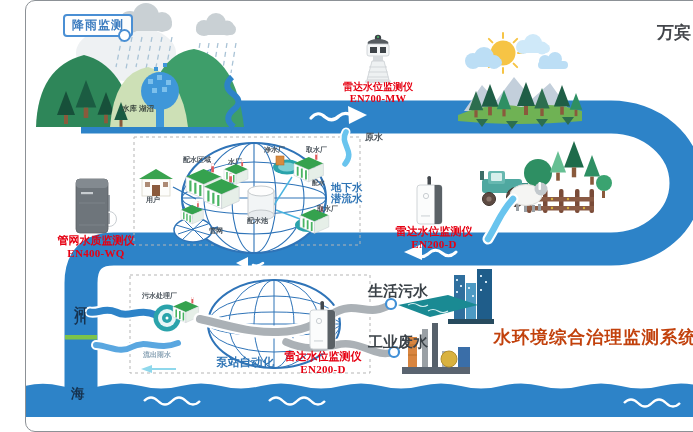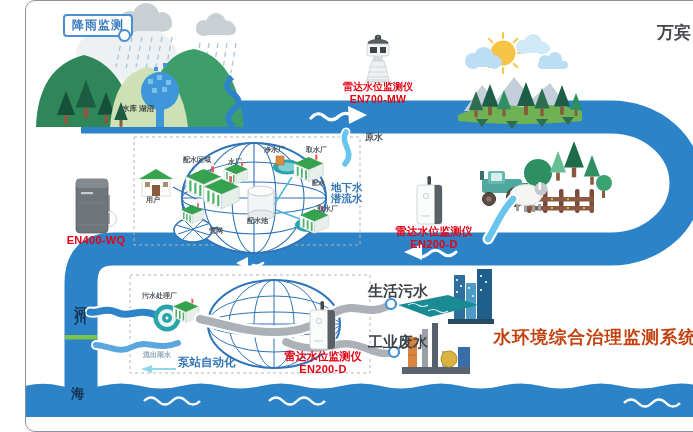--- a/index.html
+++ b/index.html
@@ -6,37 +6,37 @@
   .stage{
     position:relative;width:693px;height:432px;background:#fff;overflow:hidden;
     border:1px solid #8c9196;border-radius:10px;box-sizing:border-box;
     font-family:"Liberation Sans", sans-serif;
     margin-left:25px;
   }
   .art{position:absolute;left:0;top:0;}
   .lbl{position:absolute;font-size:7px;font-weight:600;color:#49525a;white-space:nowrap;line-height:1.1;}
   .dev{position:absolute;text-align:center;color:#e60012;font-weight:800;line-height:1.2;white-space:nowrap;}
   .dev .dn{font-size:10px;}
-  .dev .dm{font-size:10.5px;letter-spacing:.3px;}
+  .dev .dm{font-size:10.5px;letter-spacing:.3px;font-family:Liberation Serif, serif;}
   .blue-strong{color:#2e74b5;font-weight:800;}
   .badge{
     position:absolute;left:37px;top:13px;padding:1px 7px;border:2px solid #4a8fd4;border-radius:4px;
     color:#3a7bbf;font-size:12px;font-weight:800;background:rgba(255,255,255,.92);letter-spacing:1px;
   }
   .badge-dot{position:absolute;left:92px;top:28px;width:9px;height:9px;border:2px solid #4a8fd4;border-radius:50%;background:#fff;}
   .river-lbl{position:absolute;left:45px;top:295px;writing-mode:vertical-rl;text-orientation:upright;
     font-size:13px;font-weight:800;color:#16324f;letter-spacing:5px;}
   .sea-lbl{position:absolute;left:45px;top:384px;font-size:13.5px;font-weight:800;color:#16324f;}
   .logo{position:absolute;right:26px;top:20px;display:flex;align-items:baseline;gap:6px;}
   .logo .en{font-size:20px;font-weight:900;color:#d6000f;letter-spacing:.5px;}
   .logo .cn{font-size:17px;font-weight:600;color:#42454a;}
   .title-cn{position:absolute;right:20px;top:324px;font-size:17.5px;font-weight:800;color:#c2410c;letter-spacing:1px;white-space:nowrap;}
   .title-en{position:absolute;right:20px;top:347px;font-size:7.3px;font-weight:600;color:#e8514d;white-space:nowrap;}
   .gw{line-height:11px;font-size:10.5px;}
-  .pump-lbl{position:absolute;left:152px;top:355px;width:96px;text-align:left;font-size:11.5px;}
+  .pump-lbl{position:absolute;left:152px;top:355px;width:96px;text-align:right;font-size:11.5px;}
   .src-lbl{font-size:15px;font-weight:700;color:#3b4248;}
 </style>
 </head>
 <body>
 
 <div class="stage">
 
 <svg class="art" width="693" height="432" viewBox="0 0 693 432">
   <defs>
     <g id="pine">
@@ -416,20 +416,21 @@
 <div class="lbl blue-strong gw" style="left:305px;top:181px;">
   <div>地下水</div>
   <div>潜流水</div>
 </div>
 <div class="lbl" style="left:291px;top:204px;">取水厂</div>
 <div class="lbl" style="left:120px;top:195px;">用户</div>
 <div class="lbl" style="left:183px;top:226px;">管网</div>
 <div class="lbl" style="left:221px;top:216px;">配水池</div>
 
 <div class="dev" style="left:16px;top:233px;width:108px;">
+  <div class="dn" style="font-size:11px;">管网水质监测仪</div>
   <div class="dm" style="font-size:11px;">EN400-WQ</div>
 </div>
 
 <div class="dev" style="left:353px;top:224px;width:110px;">
   <div class="dn" style="font-size:11px;">雷达水位监测仪</div>
   <div class="dm" style="font-size:11px;">EN200-D</div>
 </div>
 
 <div class="river-lbl">河川</div>
 <div class="sea-lbl">海</div>

